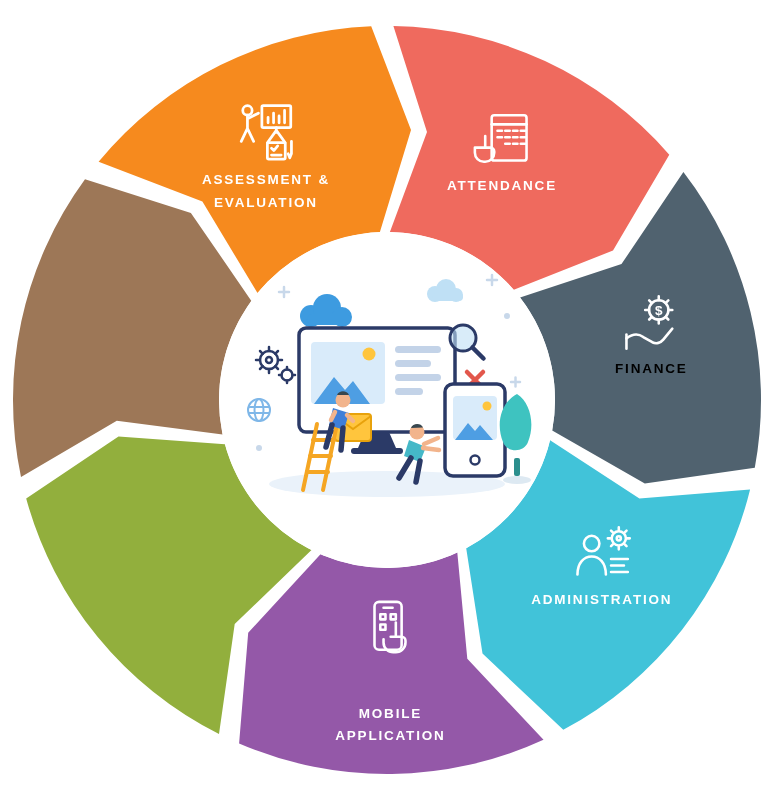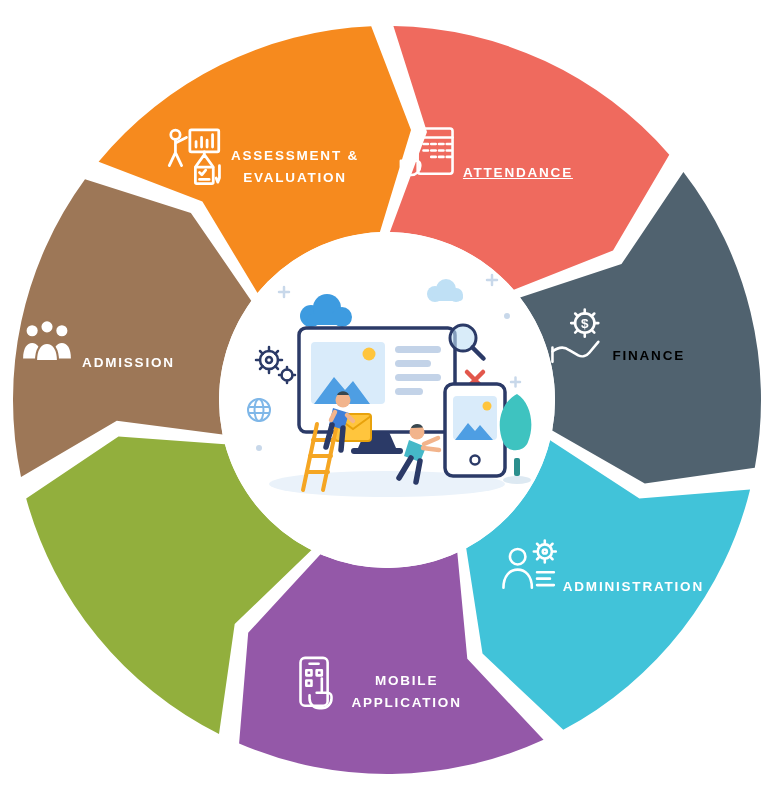--- a/index.html
+++ b/index.html
@@ -6,21 +6,21 @@
   html,body{margin:0;padding:0;background:#ffffff}
   .stage{position:relative;width:775px;height:800px;font-family:"Liberation Sans",sans-serif;overflow:hidden}
   #wheel-svg{position:absolute;left:0;top:0}
   .center-circle{
     position:absolute;left:219px;top:232px;width:336px;height:336px;
     border-radius:50%;background:#ffffff;overflow:hidden;
   }
   #labels-layer{position:absolute;inset:0;pointer-events:none}
   .seg-block{
     position:absolute;transform:translate(-50%,-50%);
-    display:flex;align-items:flex-end;gap:4px;
+    display:flex;flex-direction:column;align-items:center;gap:4px;
     width:210px;text-align:center;
   }
   .seg-icon{line-height:0}
   .seg-label{color:#fff;font-weight:bold;font-size:13.5px;letter-spacing:1.8px;line-height:1.65;text-transform:uppercase}
 </style>
 </head>
 <body>
 
 <div class="stage">
 
@@ -143,21 +143,21 @@
 
   <div id="labels-layer">
       <div class="seg-block" style="left: 501.952px; top: 153.484px;">
         <div class="seg-icon"><svg width="62" height="62" viewBox="0 0 48 48" fill="none" stroke="#fff" stroke-width="2" stroke-linecap="round" stroke-linejoin="round">
     <rect x="16" y="5" width="27" height="35" rx="2"></rect>
     <line x1="16" y1="12" x2="43" y2="12"></line>
     <path d="M20.5 17h3.5 M26.5 17h3.5 M32.5 17h3.5 M38.5 17h3.5 M20.5 22h3.5 M26.5 22h3.5 M32.5 22h3.5 M38.5 22h3.5 M26.5 27h3.5 M32.5 27h3.5 M38.5 27h3.5"></path>
     <path d="M11 21v9"></path>
     <path d="M7 30h8a3 3 0 0 1 3 3v1a7 7 0 0 1-7 7h-1a7 7 0 0 1-7-7v-4z"></path>
   </svg></div>
-        <div class="seg-label" style="color: rgb(255, 255, 255); text-decoration: underline;">
+        <div class="seg-label" style="color: rgb(255, 255, 255);">
           <div>ATTENDANCE</div>
         </div>
       </div>
       <div class="seg-block" style="left: 651.405px; top: 336.173px;">
         <div class="seg-icon"><svg width="62" height="62" viewBox="0 0 48 48" fill="none" stroke="#fff" stroke-width="2" stroke-linecap="round" stroke-linejoin="round">
     <circle cx="30" cy="14" r="7.5"></circle>
     <path d="M30 3.5v3 M30 21.5v3 M19.5 14h3 M37.5 14h3 M22.6 6.6l2.1 2.1 M35.3 19.3l2.1 2.1 M37.4 6.6l-2.1 2.1 M24.7 19.3l-2.1 2.1"></path>
     <text x="30" y="18" font-size="10.5" font-weight="bold" text-anchor="middle" fill="#fff" stroke="none" font-family="'Liberation Sans',sans-serif">$</text>
     <path d="M5 33v11"></path>
     <path d="M5 36c4-3 9-4 13-1l7 4c3 1.5 6.5.5 8.5-2l7-8.5"></path>
@@ -183,35 +183,20 @@
         <div class="seg-icon"><svg width="62" height="62" viewBox="0 0 48 48" fill="none" stroke="#fff" stroke-width="2" stroke-linecap="round" stroke-linejoin="round">
     <rect x="12" y="4" width="21" height="37" rx="3.5"></rect>
     <line x1="19" y1="8.5" x2="26" y2="8.5"></line>
     <path d="M16.5 13.5h4v4h-4z M24.5 13.5h4v4h-4z M16.5 21.5h4v4h-4z"></path>
     <path d="M28.5 20v11"></path>
     <path d="M24.5 31h8.5a3 3 0 0 1 3 3v1.5a7.5 7.5 0 0 1-7.5 7.5h-2a7.5 7.5 0 0 1-7.5-7.5V33"></path>
   </svg></div>
         <div class="seg-label" style="color: rgb(255, 255, 255); margin-top: 40px;">
           <div>MOBILE</div>
           <div>APPLICATION</div>
-        </div>
-      </div>
-      <div class="seg-block" style="left: 121.086px; top: 342.785px;">
-        <div class="seg-icon"><svg width="62" height="62" viewBox="0 0 48 48" fill="none">
-    <g fill="#fff" stroke="none">
-      <circle cx="12.5" cy="14.5" r="4.3"></circle>
-      <path d="M5.5 36c0-8 3-12 7-12s7 4 7 12z"></path>
-      <circle cx="35.5" cy="14.5" r="4.3"></circle>
-      <path d="M28.5 36c0-8 3-12 7-12s7 4 7 12z"></path>
-      <circle cx="24" cy="11.5" r="5.1" stroke="#9D7757" stroke-width="1.6"></circle>
-      <path d="M15.5 38c0-9.5 3.8-14 8.5-14s8.5 4.5 8.5 14z" stroke="#9D7757" stroke-width="1.6"></path>
-    </g>
-  </svg></div>
-        <div class="seg-label" style="color: rgb(255, 255, 255);">
-          <div>ADMISSION</div>
         </div>
       </div>
       <div class="seg-block" style="left: 265.938px; top: 156.427px;">
         <div class="seg-icon"><svg width="66" height="66" viewBox="0 0 48 48" fill="none" stroke="#fff" stroke-width="2" stroke-linecap="round" stroke-linejoin="round">
     <rect x="21" y="5" width="21" height="16" rx="1"></rect>
     <path d="M25.5 17.5v-4 M29.5 17.5v-7 M33.5 17.5v-5 M37.5 17.5v-9"></path>
     <path d="M31.5 21v3.5 M31.5 23l-6.5 9 M31.5 23l6.5 9"></path>
     <circle cx="10.5" cy="8.5" r="3.4"></circle>
     <path d="M10.5 12v9.5 M10.5 14.5l8-4 M10.5 21.5l-4.5 9.5 M10.5 21.5l4.5 9.5"></path>
     <rect x="25" y="32" width="13" height="12" rx="1"></rect>

